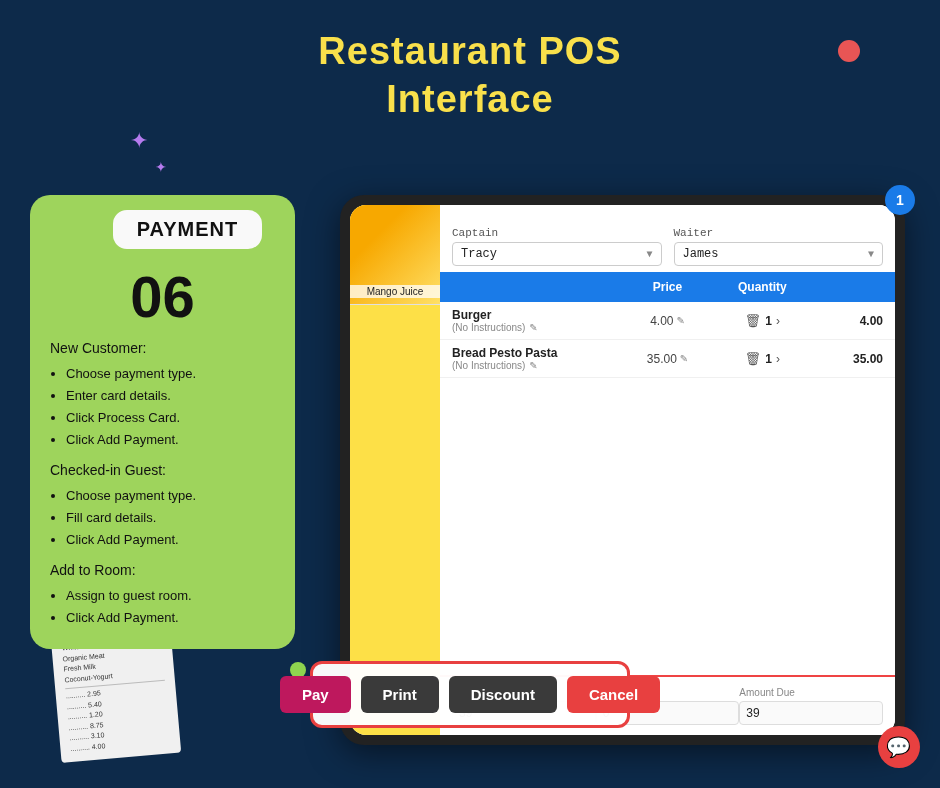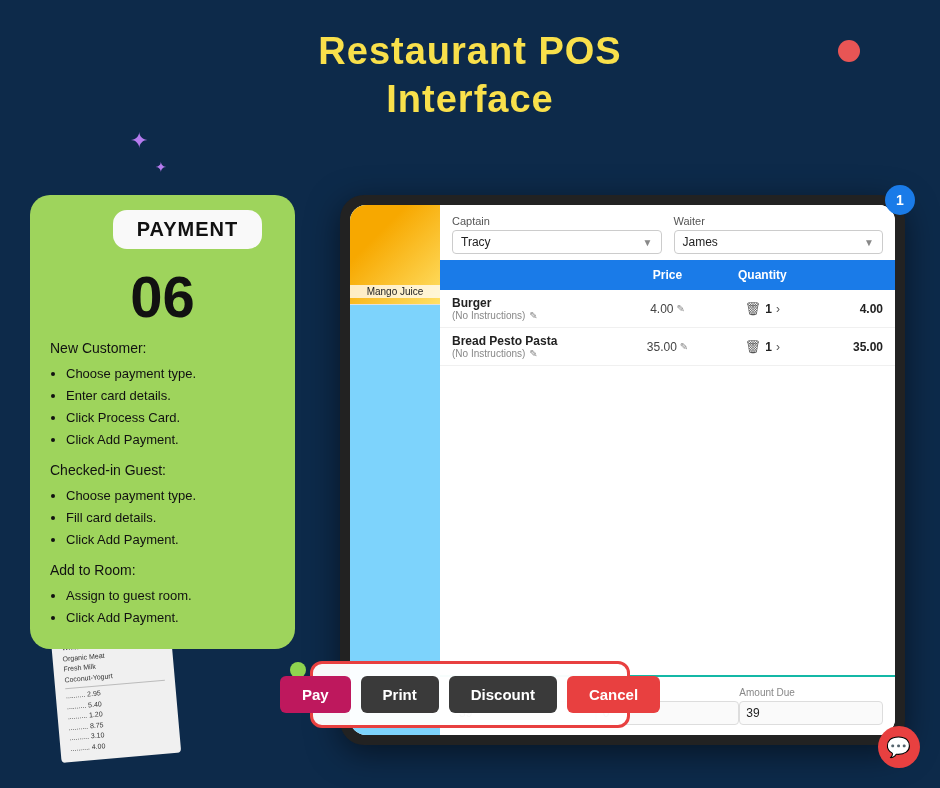--- a/index.html
+++ b/index.html
@@ -158,21 +158,21 @@
     }
 
     
     .tablet-body {
       display: flex;
       flex: 1;
       overflow: hidden;
     }
     .sidebar-thumbs {
       width: 90px;
-      background: #7dd3fc;
+      background: #fde047;
       display: flex;
       flex-direction: column;
       gap: 17px;
     }
     .thumb-item {
       width: 90px;
       height: 100px;
       display: flex;
       flex-direction: column;
       align-items: center;
@@ -206,22 +206,23 @@
 
     
     .order-panel {
       flex: 1;
       display: flex;
       flex-direction: column;
     }
     .captain-waiter-row {
       display: flex;
       gap: 12px;
-      padding: 10px 12px 6px 12px;
+      padding: 22px 12px 6px 12px;
       background: #fff;
+      font-family: Liberation Mono, monospace;
     }
     .cw-field {
       flex: 1;
       display: flex;
       flex-direction: column;
       gap: 3px;
     }
     .cw-label {
       font-size: 11px;
       color: #555;
@@ -274,21 +275,21 @@
     .qty-trash { font-size: 13px; color: #555; cursor: pointer; }
     .qty-num { font-size: 12px; color: #222; font-weight: bold; }
     .qty-arrow { font-size: 12px; color: #555; cursor: pointer; }
     .oi-total { flex: 0.8; text-align: right; font-size: 12px; color: #222; font-weight: bold; }
 
     
     .totals-row {
       display: flex;
       gap: 0;
       padding: 10px 12px;
-      border-top: 2px solid #14b8a6;
+      border-top: 2px solid #ef4444;
       background: #fff;
     }
     .total-field {
       flex: 1;
       display: flex;
       flex-direction: column;
       gap: 3px;
     }
     .total-label { font-size: 10px; color: #888; }
     .total-value {

